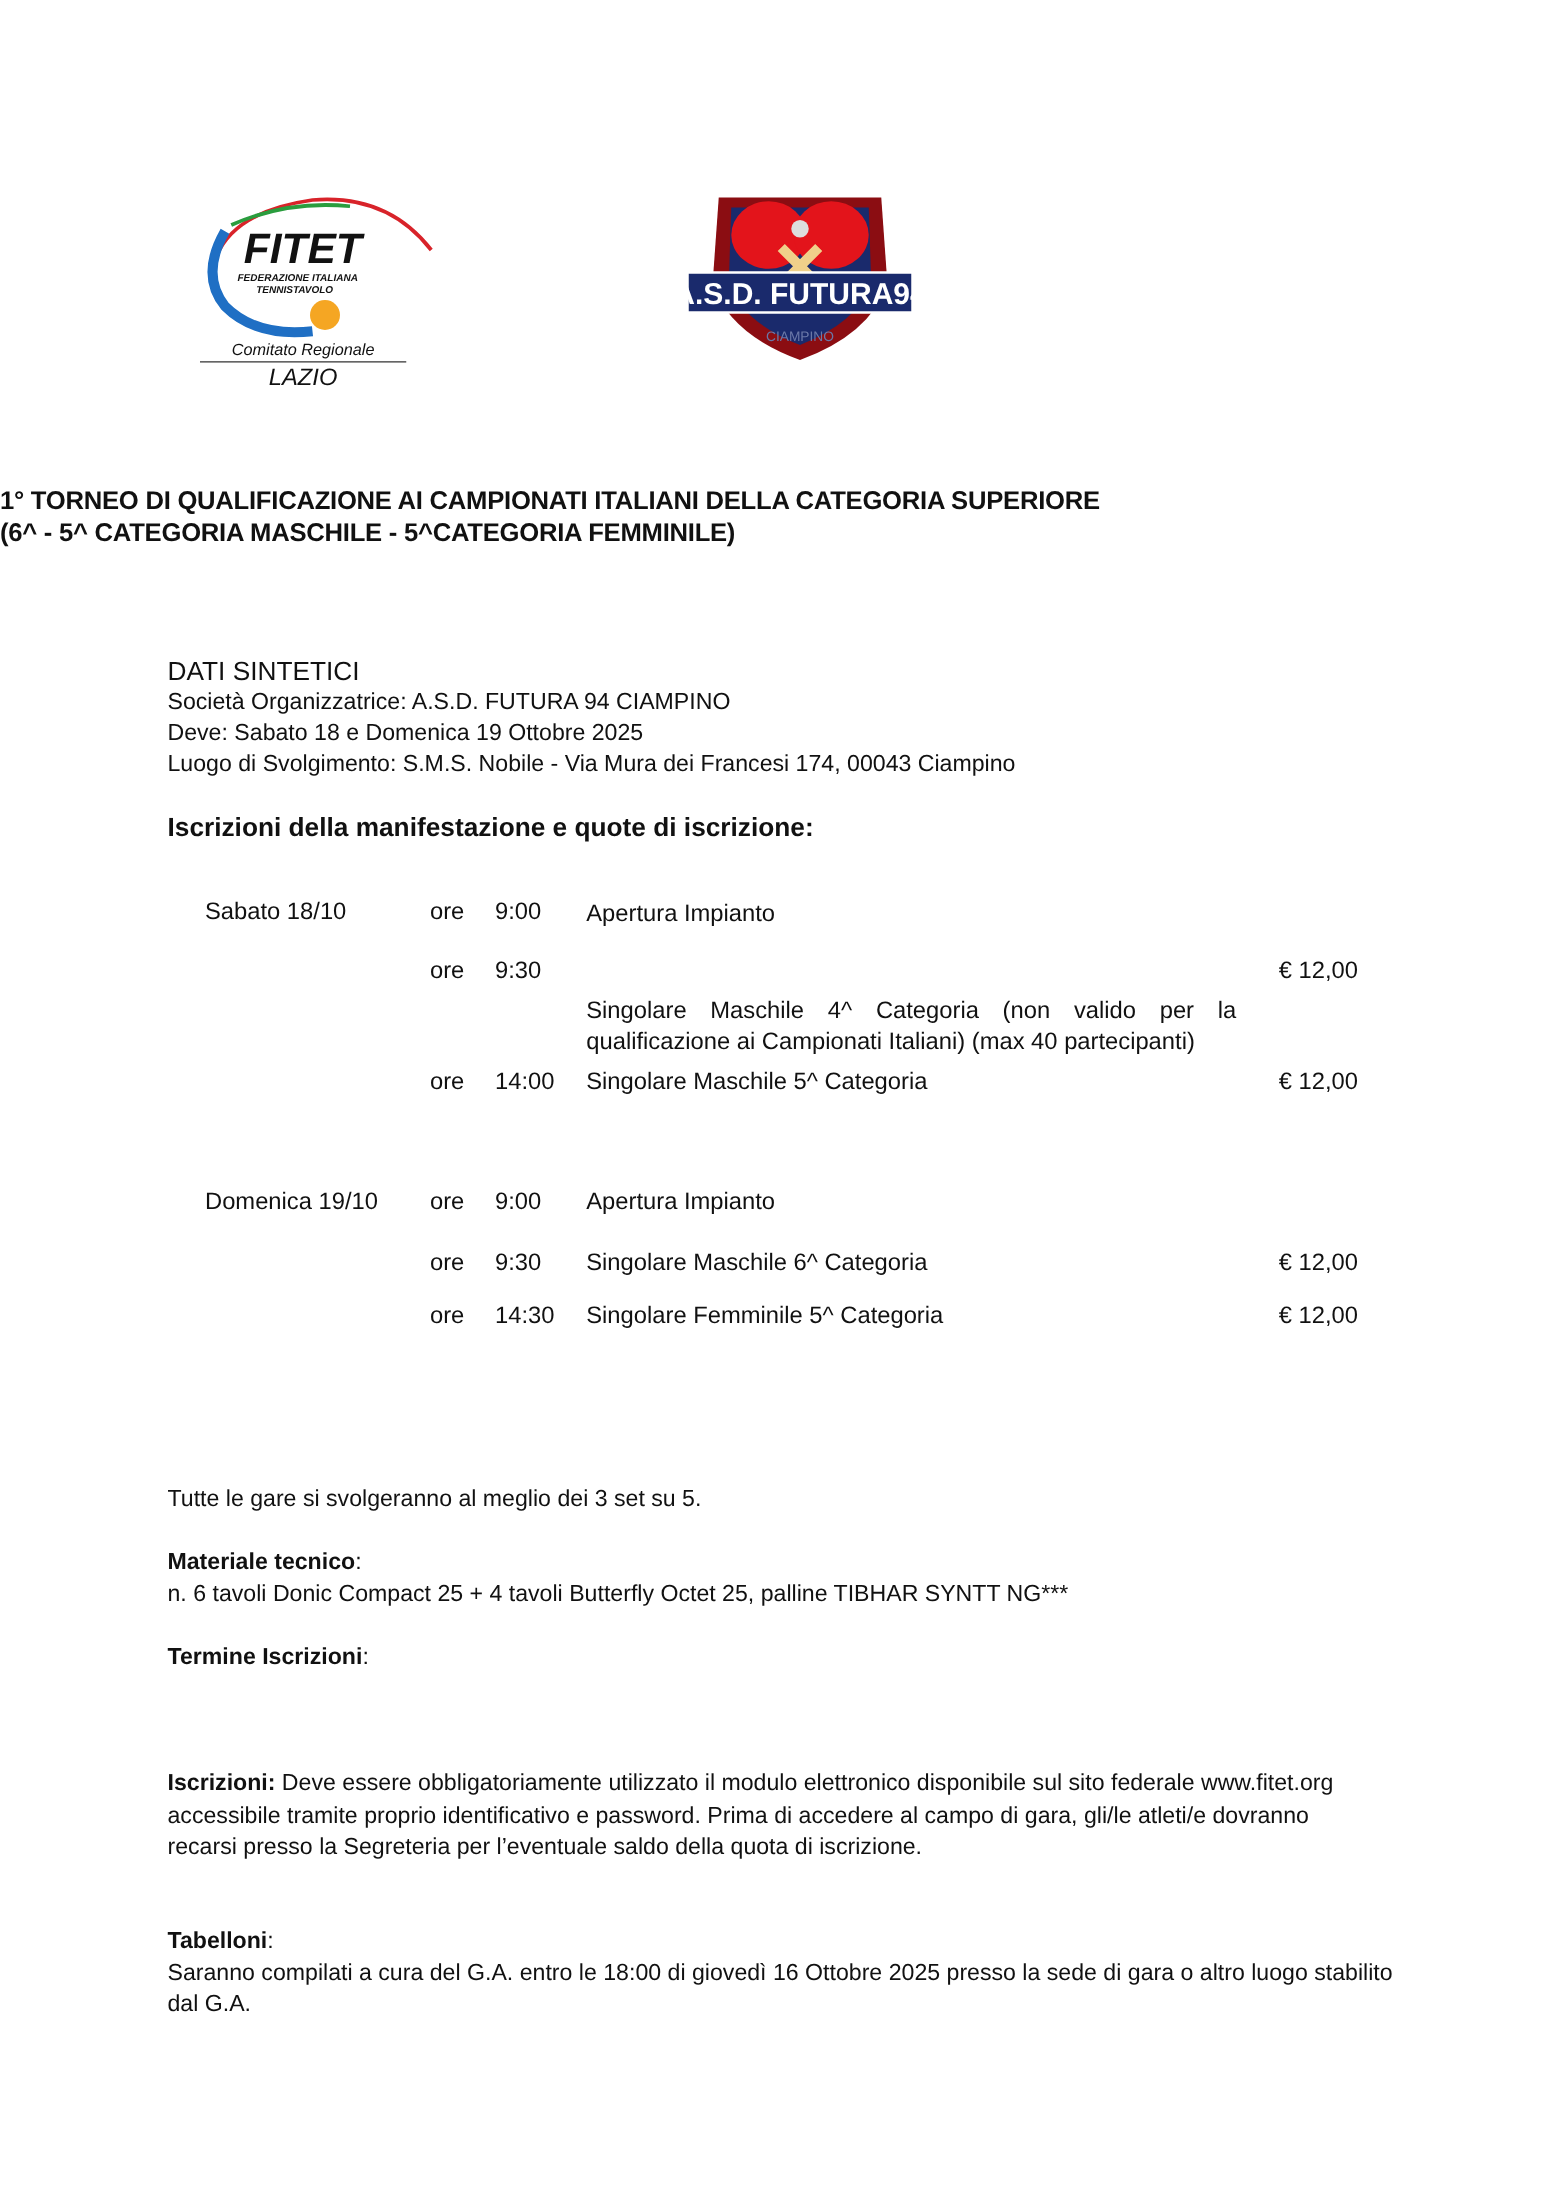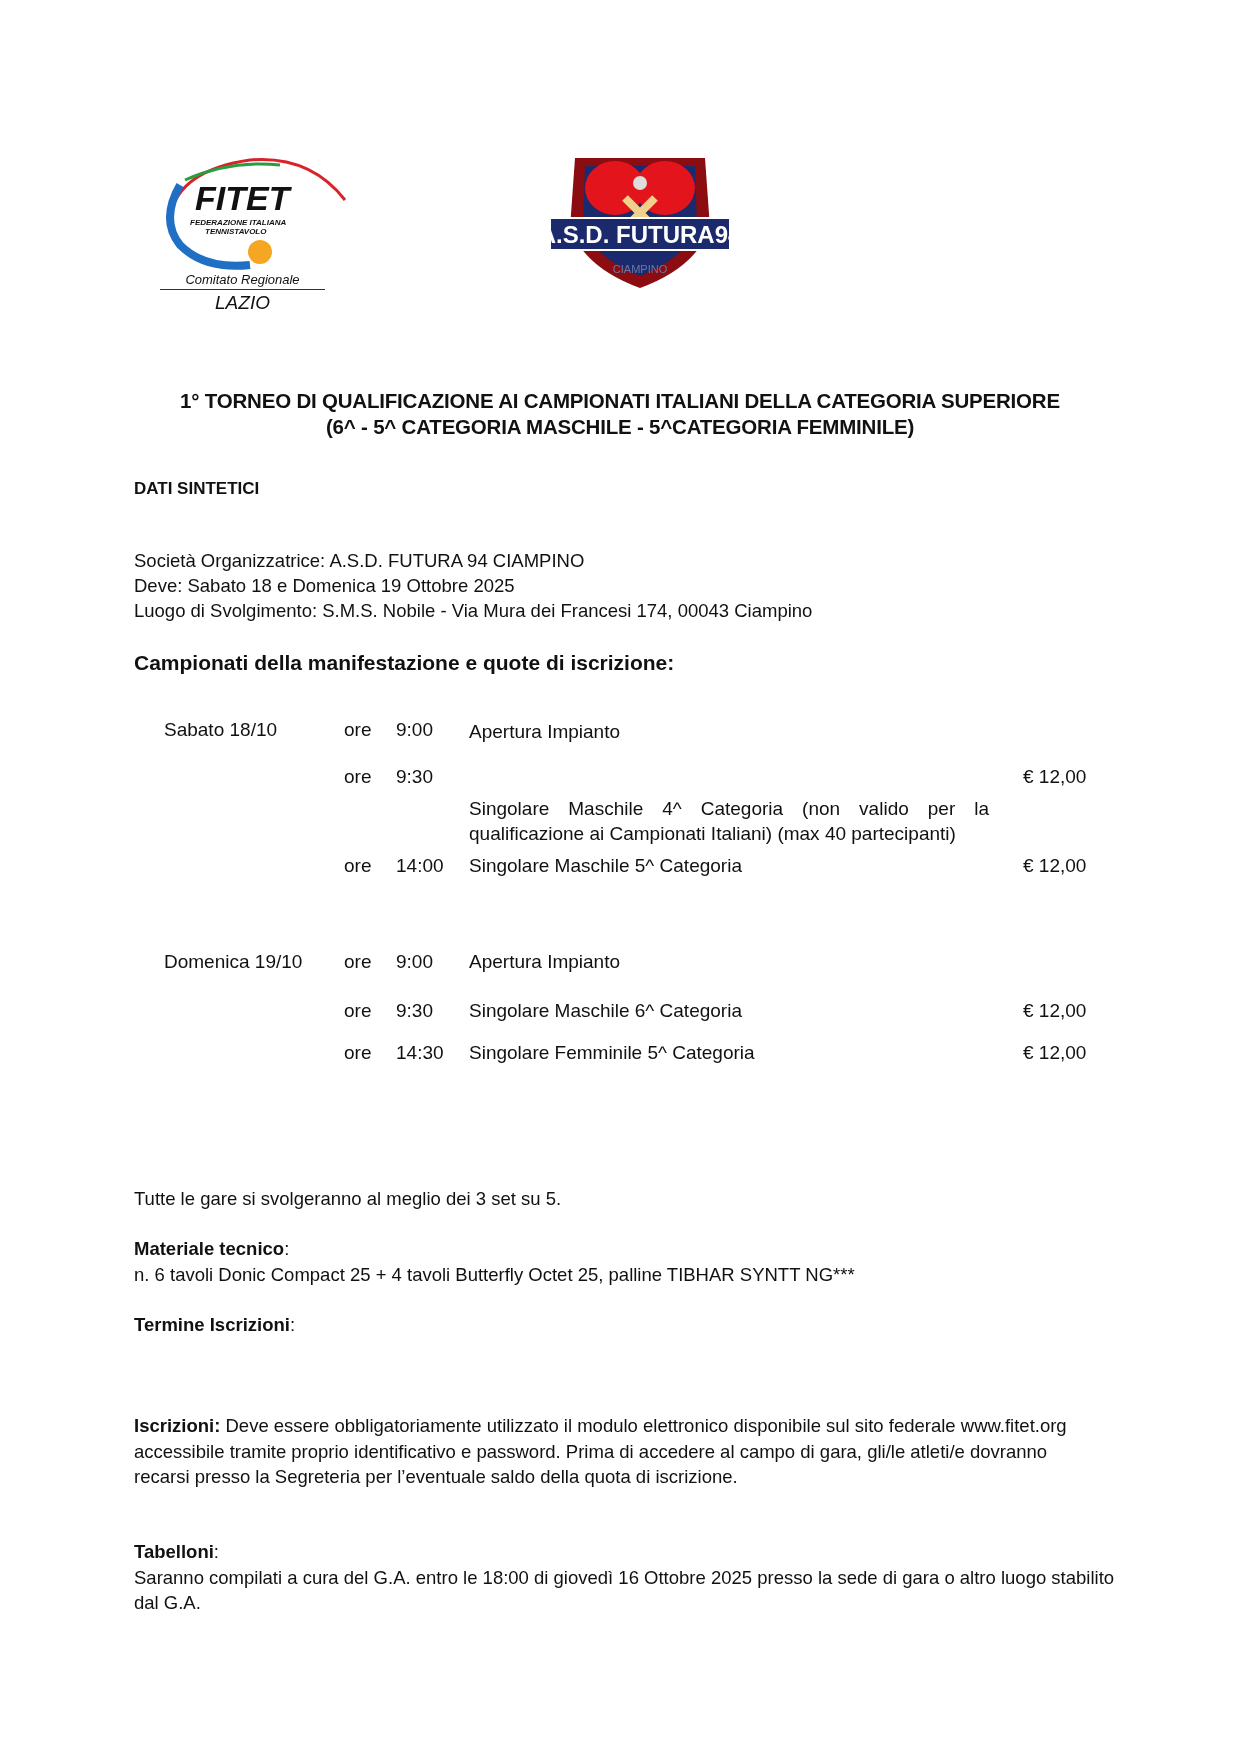--- a/index.html
+++ b/index.html
@@ -1,24 +1,24 @@
 <!DOCTYPE html>
 <html><head>
 <meta charset="utf-8">
 <style>
   html, body { margin: 0; padding: 0; background: #ffffff; }
   body { width: 1240px; height: 1755px; position: relative; overflow: hidden;
          font-family: "Liberation Sans", sans-serif; color: #111; }
   .abs { position: absolute; }
   .logo-fitet { left: 160px; top: 140px; width: 190px; height: 170px; }
   .logo-futura { left: 545px; top: 148px; width: 190px; height: 145px; text-decoration: underline; }
-  .title { left: 0; width: 1240px; text-align: center; font-weight: bold; font-size: 20.5px; letter-spacing: -0.2px; }
+  .title { left: 0; width: 1240px; font-weight: bold; font-size: 20.5px; letter-spacing: -0.2px; }
   .t1 { top: 389px; }
   .t2 { top: 415px; }
-  .h-dati { left: 134px; top: 479px; font-weight: bold; font-size: 17px; }
+  .h-dati { left: 134px; top: 526px; font-weight: normal; font-size: 21px; }
   .info { left: 134px; font-size: 18.5px; }
   .info b { font-weight: normal; }
   .i1 { top: 550px; } .i2 { top: 575px; } .i3 { top: 600px; }
   .h-prog { left: 134px; top: 651px; font-weight: bold; font-size: 21px; }
   .row { font-size: 19px; }
   .day { left: 164px; }
   .ore { left: 344px; }
   .time { left: 396px; }
   .desc { left: 469px; width: 520px; text-align: justify; line-height: 25px; }
   .desc.j { text-align-last: left; margin-top: 32px; }
@@ -65,21 +65,21 @@
 <div class="abs info i1">
   <b>Società Organizzatrice:</b><span> A.S.D. FUTURA 94 CIAMPINO</span>
 </div>
 <div class="abs info i2">
   <b>Deve</b><span>: Sabato 18 e Domenica 19 Ottobre 2025</span>
 </div>
 <div class="abs info i3">
   <b>Luogo di Svolgimento</b><span>: S.M.S. Nobile - Via Mura dei Francesi 174, 00043 Ciampino</span>
 </div>
 
-<div class="abs h-prog">Campionati della manifestazione e quote di iscrizione:</div>
+<div class="abs h-prog">Iscrizioni della manifestazione e quote di iscrizione:</div>
 
 <div class="abs row day" style="top:719px">Sabato 18/10</div>
 <div class="abs row ore" style="top:719px">ore</div>
 <div class="abs row time" style="top:719px">9:00</div>
 <div class="abs row desc" style="top:719px">Apertura Impianto</div>
 
 <div class="abs row ore" style="top:766px">ore</div>
 <div class="abs row time" style="top:766px">9:30</div>
 <div class="abs row desc j" style="top:764px">Singolare Maschile 4^ Categoria (non valido per la qualificazione ai Campionati Italiani) (max 40 partecipanti)</div>
 <div class="abs row price" style="top:766px">€ 12,00</div>

